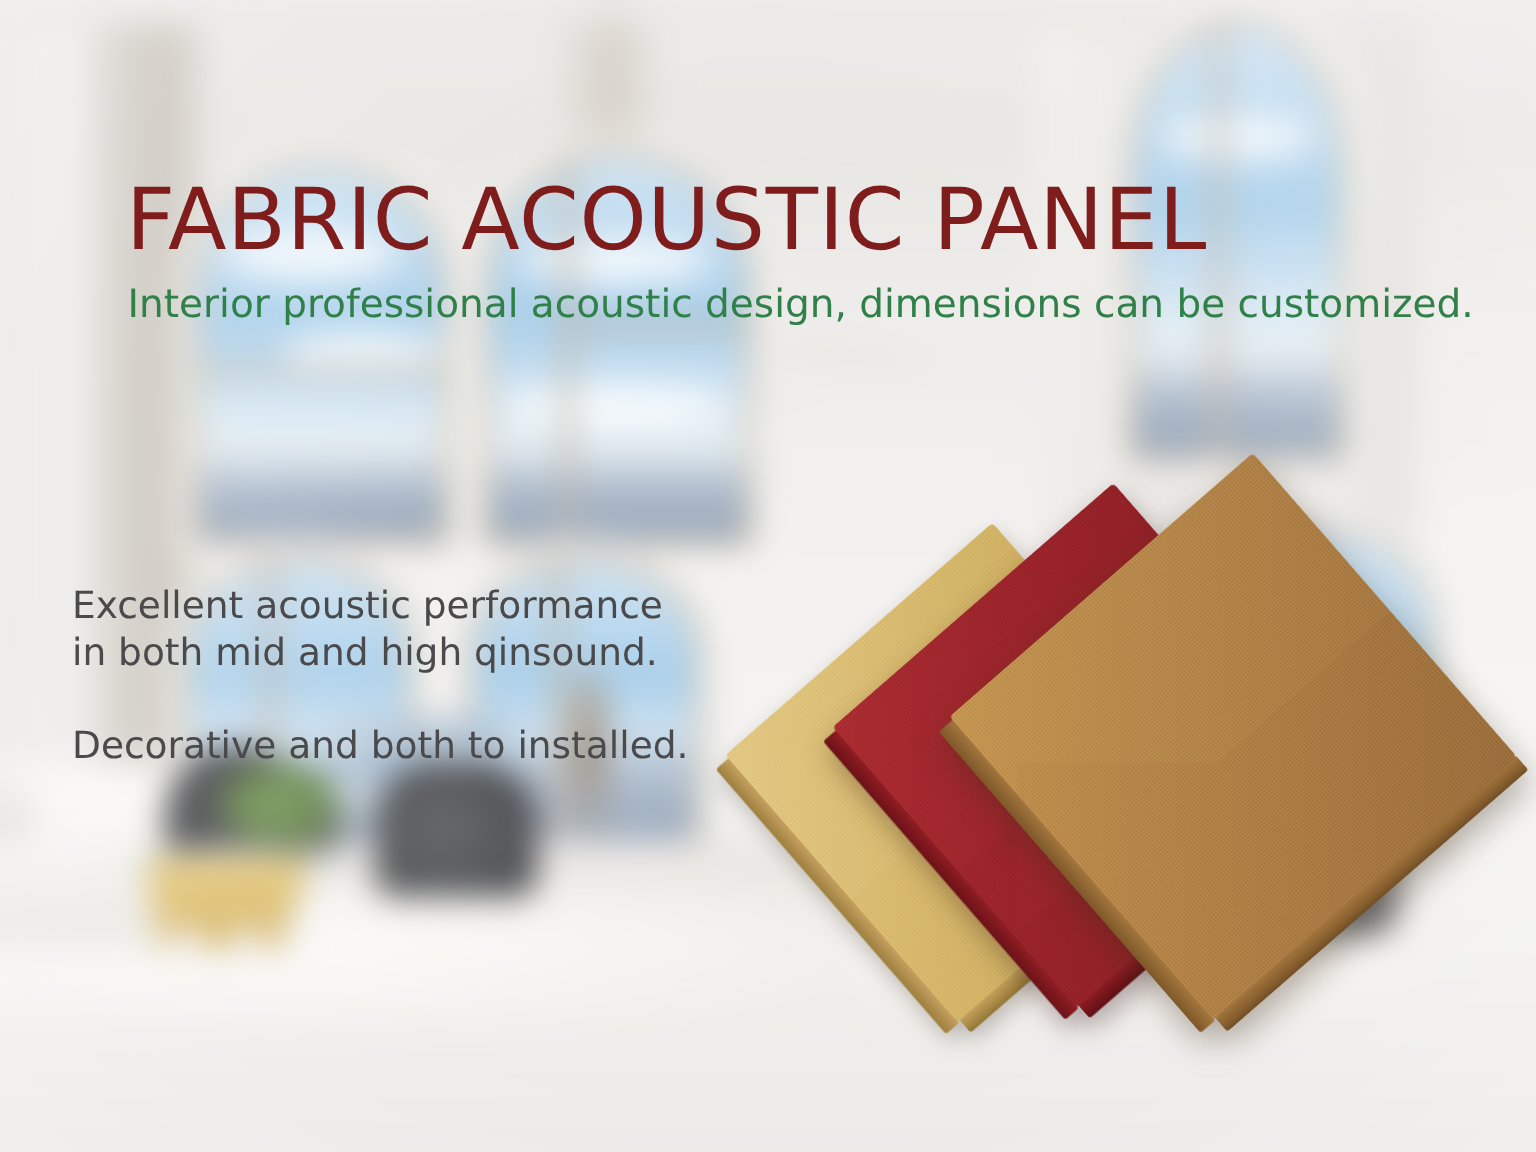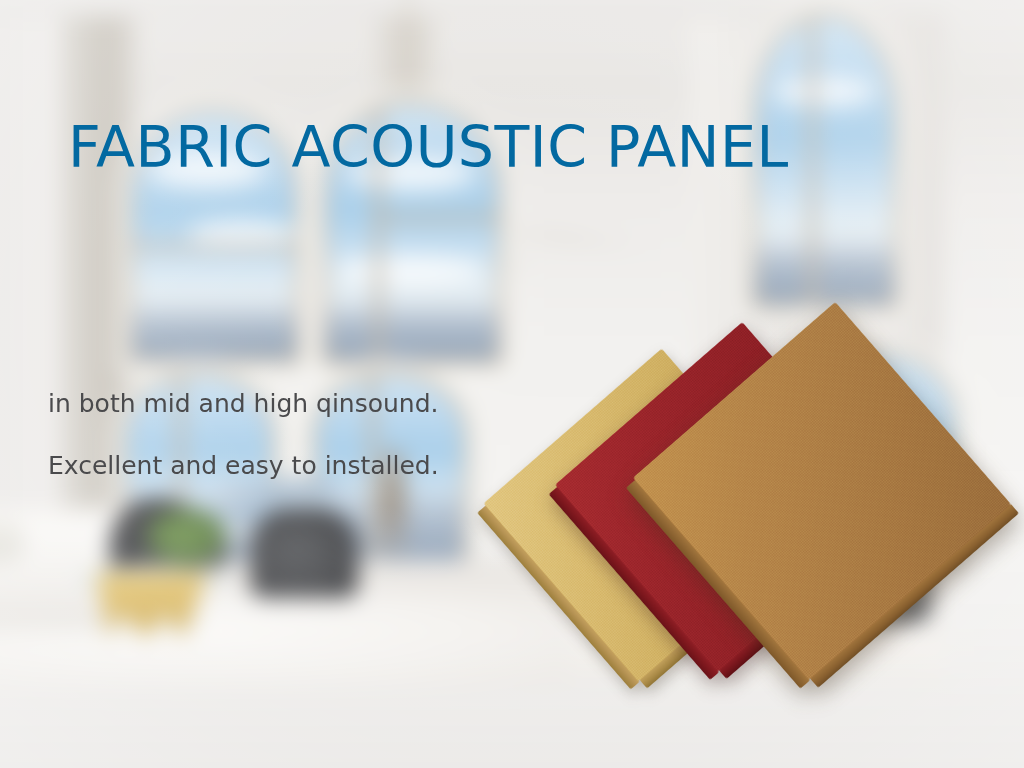--- a/index.html
+++ b/index.html
@@ -239,26 +239,26 @@
   
   .dof {
     position: absolute; inset: 0;
     background: radial-gradient(ellipse at 50% 42%, rgba(255,255,255,0) 30%, rgba(255,255,255,.18) 72%, rgba(255,255,255,.34) 100%);
     pointer-events: none;
   }
 
   
   .title {
     position: absolute;
-    left: 68px; top: 118px;
+    left: 84px; top: 118px;
     font-size: 57px;
     line-height: 1.05;
     letter-spacing: .5px;
     font-weight: 400;
-    color: #0369a1;
+    color: #7f1d1d;
     white-space: nowrap;
     font-family: "DejaVu Sans", "Liberation Sans", sans-serif;
   }
   .subtitle {
     position: absolute;
     left: 85px; top: 188px;
     font-size: 26px;
     line-height: 1.2;
     font-weight: 400;
     color: #2f8149;
@@ -483,22 +483,24 @@
       <div class="edge-l"></div>
       <div class="edge-b"></div>
       <div class="face">
         <div class="weave"></div>
       </div>
     </div>
 
   </div>
 
   <div class="title">FABRIC ACOUSTIC PANEL</div>
+  <div class="subtitle">Interior professional acoustic design, dimensions can be customized.</div>
 
   <div class="bullets">
+    <p>Excellent acoustic performance</p>
     <p>in both mid and high qinsound.</p>
     <div class="gap"></div>
-    <p>Excellent and easy to installed.</p>
+    <p>Decorative and both to installed.</p>
     <div class="gap"></div>
   </div>
 
 
 </div>
 
 </body></html>

